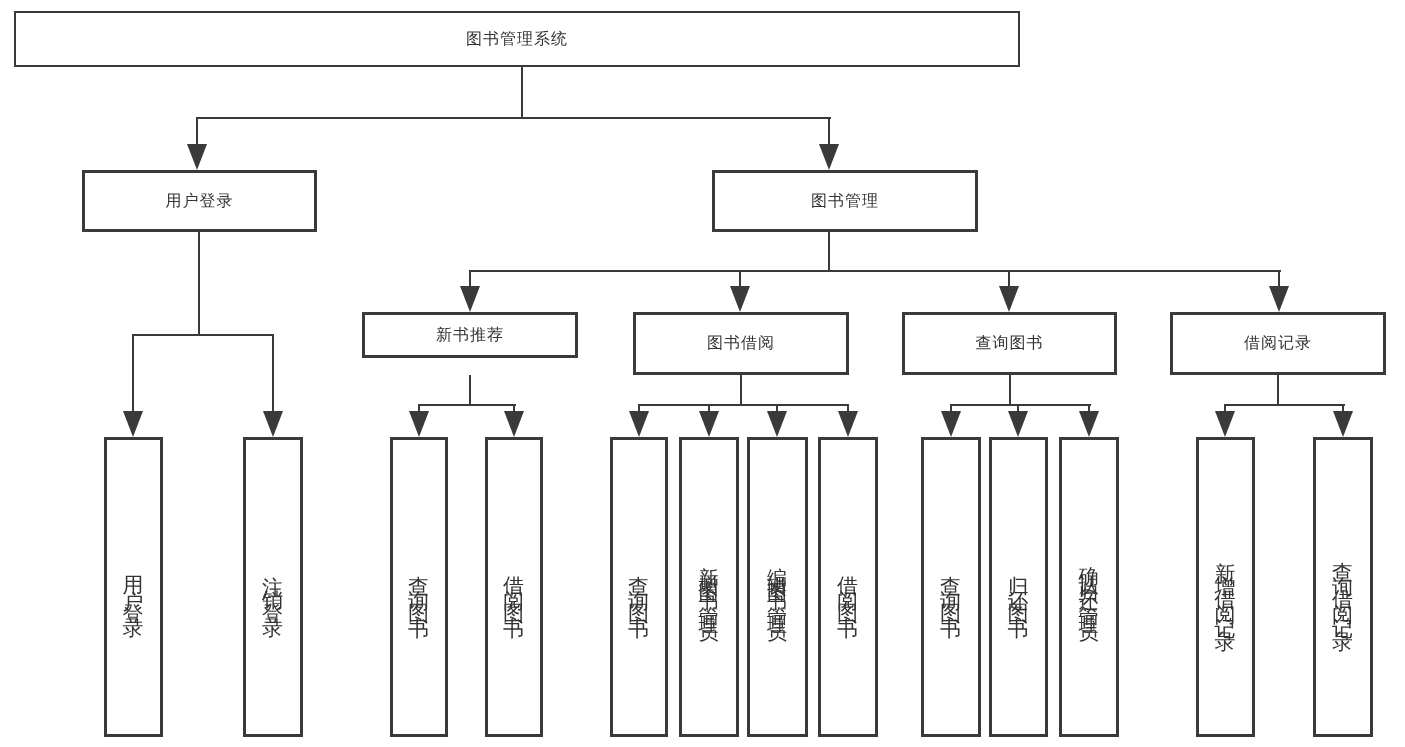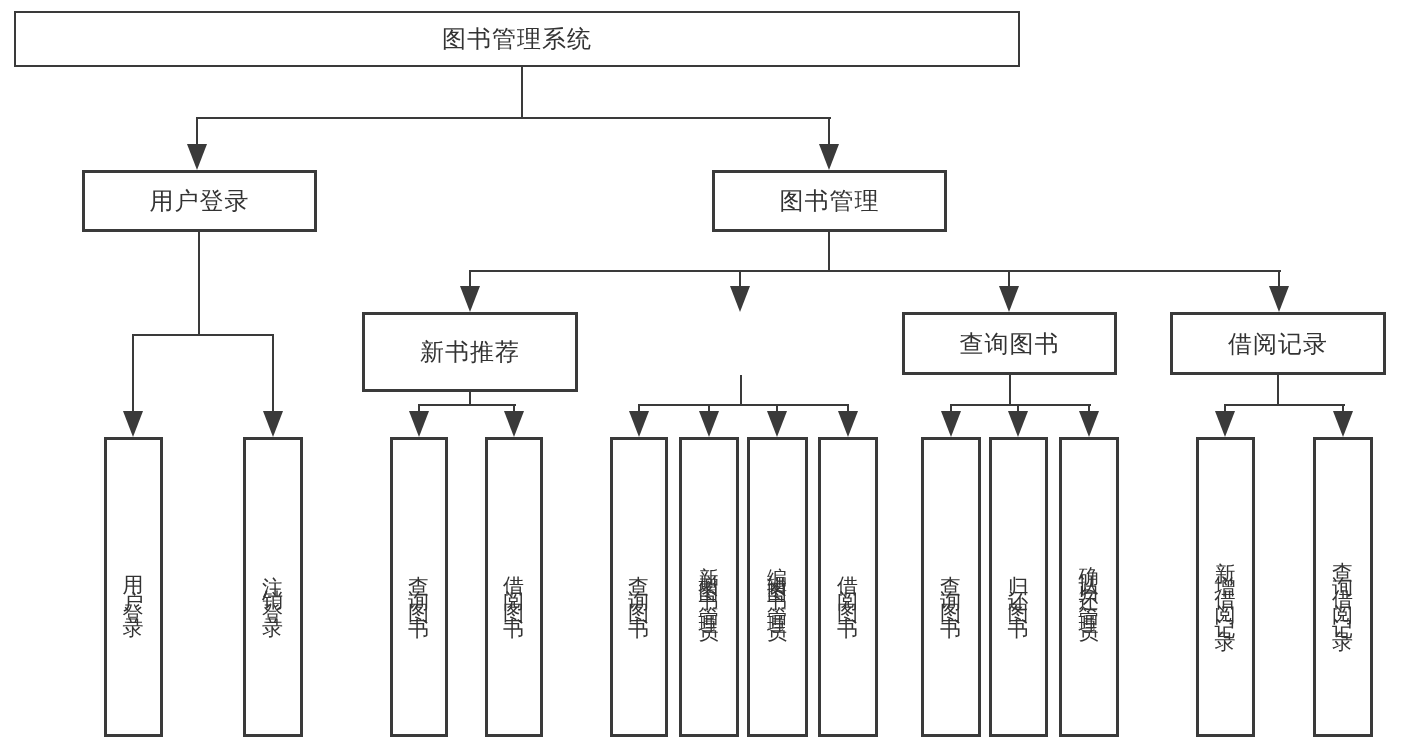--- a/index.html
+++ b/index.html
@@ -22,21 +22,21 @@
     background: var(--bg);
   }
   .hbox {
     position: absolute;
     background: #fff;
     border: 3px solid var(--line);
     color: var(--text);
     display: flex;
     align-items: center;
     justify-content: center;
-    font-size: 24px;
+    font-size: 16px;
     letter-spacing: 1px;
     white-space: nowrap;
   }
   .hbox.root { border-width: 2px; }
   .vbox {
     position: absolute;
     background: #fff;
     border: 3px solid var(--line);
     color: var(--text);
     display: flex;
@@ -121,22 +121,23 @@
     <div class="arrow" style="left: 699px; top: 411px;"></div>
     <div class="arrow" style="left: 767px; top: 411px;"></div>
     <div class="arrow" style="left: 838px; top: 411px;"></div>
     <div class="arrow" style="left: 941px; top: 411px;"></div>
     <div class="arrow" style="left: 1008px; top: 411px;"></div>
     <div class="arrow" style="left: 1079px; top: 411px;"></div>
     <div class="arrow" style="left: 1215px; top: 411px;"></div>
     <div class="arrow" style="left: 1333px; top: 411px;"></div>
     <div class="hbox root" style="left: 14px; top: 11px; width: 1006px; height: 56px;">图书管理系统</div>
     <div class="hbox" style="left: 82px; top: 170px; width: 235px; height: 62px;">用户登录</div>
-    <div class="hbox" style="left: 712px; top: 170px; width: 235px; height: 62px; font-family: Liberation Serif, serif;">图书管理</div>
-    <div class="hbox" style="left: 362px; top: 312px; width: 216px; height: 80px;">新书推荐</div>
+    <div class="hbox" style="left: 712px; top: 170px; width: 266px; height: 62px; font-family: Liberation Serif, serif;">图书管理</div>
+    <div class="hbox" style="left: 362px; top: 312px; width: 216px; height: 46px;">新书推荐</div>
+    <div class="hbox" style="left: 633px; top: 312px; width: 216px; height: 63px;">图书借阅</div>
     <div class="hbox" style="left: 902px; top: 312px; width: 215px; height: 63px;">查询图书</div>
     <div class="hbox" style="left: 1170px; top: 312px; width: 216px; height: 63px;">借阅记录</div>
     <div class="vbox" style="left: 104px; top: 437px; width: 59px; height: 300px;">用户登录</div>
     <div class="vbox" style="left: 243px; top: 437px; width: 60px; height: 300px;">注销登录</div>
     <div class="vbox" style="left: 390px; top: 437px; width: 58px; height: 300px;">查询图书</div>
     <div class="vbox" style="left: 485px; top: 437px; width: 58px; height: 300px;">借阅图书</div>
     <div class="vbox" style="left: 610px; top: 437px; width: 58px; height: 300px;">查询图书</div>
     <div class="vbox long" style="left: 679px; top: 437px; width: 60px; height: 300px;">新增图书（管理员）</div>
     <div class="vbox long" style="left: 747px; top: 437px; width: 61px; height: 300px;">编辑图书（管理员）</div>
     <div class="vbox" style="left: 818px; top: 437px; width: 60px; height: 300px;">借阅图书</div>

